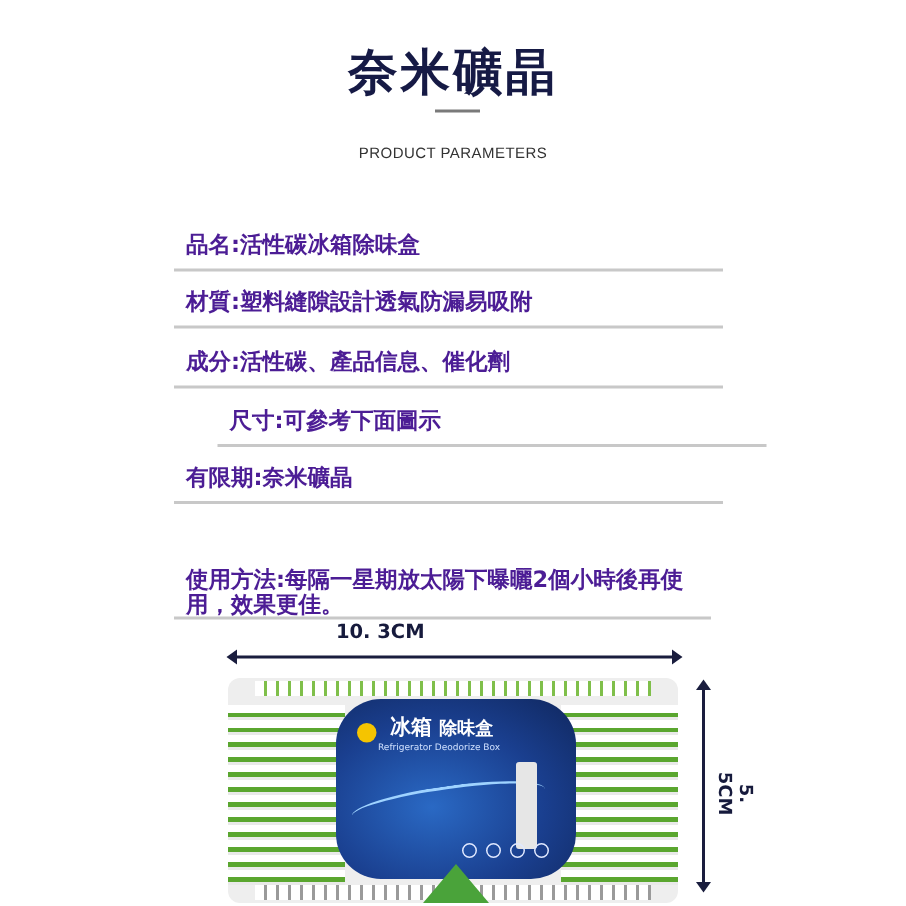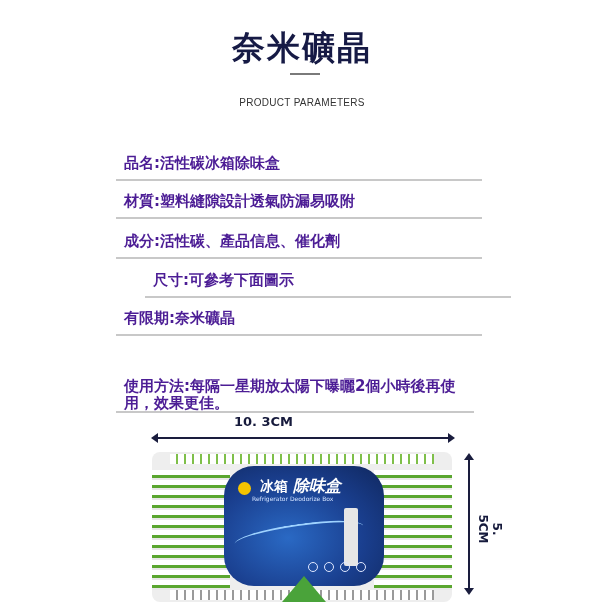--- a/index.html
+++ b/index.html
@@ -7,21 +7,21 @@
            font-family: "DejaVu Sans", "Liberation Sans", sans-serif; color: #141838; }
     .title { position: absolute; left: 0; width: 604px; top: 26px; text-align: center;
              font-size: 33px; font-weight: bold; color: #161a45; letter-spacing: 2px; }
     .title-rule { position: absolute; left: 290px; top: 73px; width: 30px; height: 2px; background: #7a7a7a; }
     .subtitle { position: absolute; left: 0; width: 604px; top: 97px; text-align: center;
                 font-family: "Liberation Sans", sans-serif; font-size: 10px; color: #333; letter-spacing: 0.3px; }
     .row { position: absolute; left: 124px; width: 358px; font-size: 15px; font-weight: bold;
            color: #4c1d95; line-height: 17px; }
     .row .rule { position: absolute; left: -8px; right: 0; height: 2px; background: #c8c8c8; }
     .row .k, .row .v { display: inline; }
-    .dim-w { position: absolute; left: 16px; width: 495px; top: 414px; text-align: center;
+    .dim-w { position: absolute; left: 6px; width: 495px; top: 414px; text-align: center;
              font-size: 13px; font-weight: bold; color: #161a3c; }
     .arrow-h { position: absolute; left: 157px; top: 437px; width: 292px; height: 2px; background: #1a1d3e; }
     .arrow-h:before, .arrow-h:after { content: ""; position: absolute; top: -4px; border: 5px solid transparent; }
     .arrow-h:before { left: -6px; border-right: 7px solid #1a1d3e; border-left: 0; }
     .arrow-h:after { right: -6px; border-left: 7px solid #1a1d3e; border-right: 0; }
     .arrow-v { position: absolute; left: 468px; top: 459px; width: 2px; height: 130px; background: #1a1d3e; }
     .arrow-v:before, .arrow-v:after { content: ""; position: absolute; left: -4px; border: 5px solid transparent; }
     .arrow-v:before { top: -6px; border-bottom: 7px solid #1a1d3e; border-top: 0; }
     .arrow-v:after { bottom: -6px; border-top: 7px solid #1a1d3e; border-bottom: 0; }
     .dim-h { position: absolute; left: 470px; top: 515px; width: 40px; text-align: center;
@@ -31,21 +31,21 @@
            background: #eeeeee; border-radius: 8px; overflow: hidden; }
     .slats { position: absolute; top: 18px; height: 120px; width: 78px;
              background: repeating-linear-gradient(180deg, #ffffff 0 5px, #5aa62f 5px 8px, #e9e9e9 8px 10px); }
     .slats.l { left: 0; } .slats.r { right: 0; }
     .teeth { position: absolute; left: 18px; right: 18px; height: 10px;
              background: repeating-linear-gradient(90deg, #ffffff 0 6px, #7fbf4a 6px 8px); }
     .teeth.t { top: 2px; } .teeth.b { bottom: 2px; background: repeating-linear-gradient(90deg, #ffffff 0 6px, #9a9a9a 6px 8px); }
     .label { position: absolute; left: 72px; top: 14px; width: 160px; height: 120px; border-radius: 30px;
              background: radial-gradient(ellipse at 40% 60%, #2a69c4 0%, #1a3f8f 55%, #10275e 100%); overflow: hidden; }
     .label .brand { position: absolute; left: 36px; top: 10px; color: #fff; font-size: 14px; font-weight: bold; }
-    .label .brand .small { font-size: 16px; font-style: italic; }
+    .label .brand .small { font-size: 12px; }
     .label .en { position: absolute; left: 28px; top: 29px; color: #cfe0ff; font-size: 6px; }
     .sun { position: absolute; left: 14px; top: 16px; width: 13px; height: 13px; border-radius: 50%; background: #f5c400; }
     .wave { position: absolute; left: 10px; top: 58px; width: 130px; height: 20px; border-radius: 50%;
             border-top: 2px solid #9fd3ff; transform: rotate(-8deg); }
     .fridge { position: absolute; left: 120px; top: 42px; width: 14px; height: 58px; background: #e6e6e6; border-radius: 2px; }
     .tri { position: absolute; left: 130px; bottom: 0; width: 0; height: 0;
            border-left: 22px solid transparent; border-right: 22px solid transparent; border-bottom: 26px solid #4aa33a; }
     .icons { position: absolute; left: 84px; top: 96px; display: flex; gap: 6px; }
     .icons span { width: 8px; height: 8px; border-radius: 50%; border: 1px solid #e0e8ff; }
   </style>

